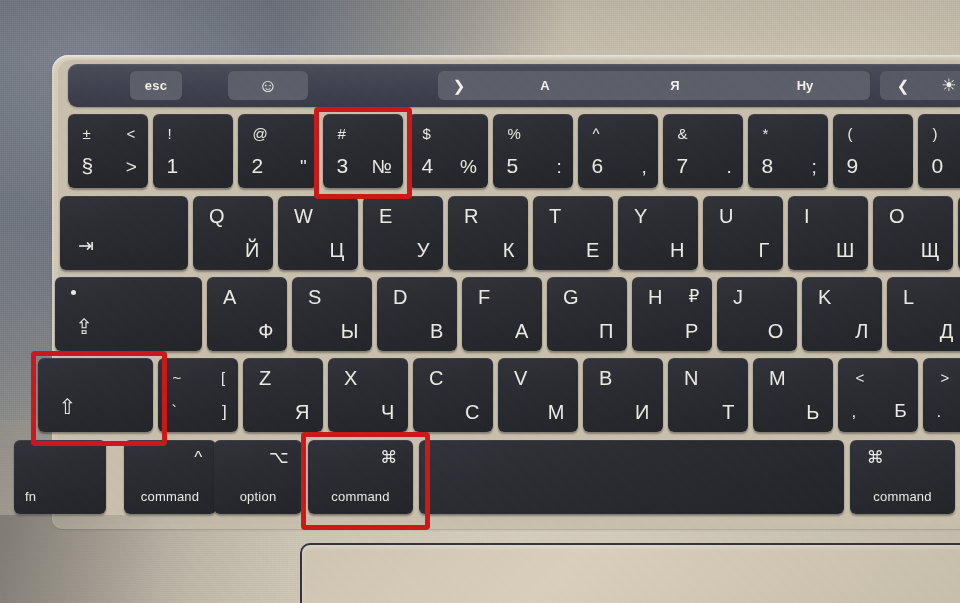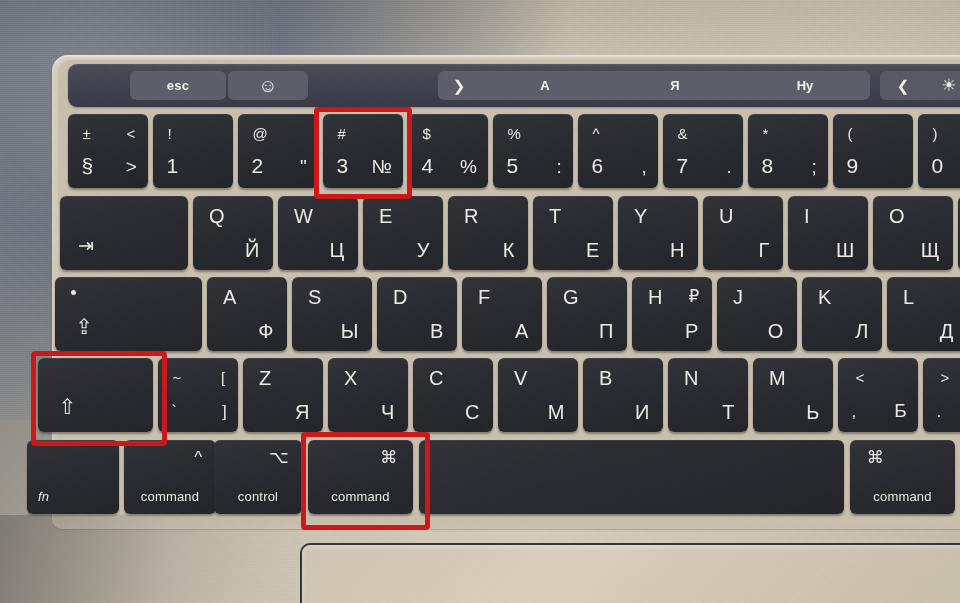--- a/index.html
+++ b/index.html
@@ -50,21 +50,21 @@
     background:linear-gradient(180deg,#4a4c57 0%,#3f4150 55%,#383a46 100%);
     box-shadow:inset 0 1px 2px rgba(255,255,255,.1), 0 1px 2px rgba(0,0,0,.3);
     overflow:hidden;
   }
   .tb-btn{
     position:absolute;top:7px;height:29px;border-radius:6px;
     background:#5c5e69;
     display:flex;align-items:center;justify-content:center;
     color:#f2f1ee;font-size:13px;font-weight:bold;letter-spacing:.3px;
   }
-  .tb-esc{left:62px;width:96px;}
+  .tb-esc{left:62px;width:52px;}
   .tb-emoji{left:160px;width:80px;}
   .tb-emoji .glyph{font-size:19px;line-height:1;}
   .tb-suggest{
     position:absolute;left:370px;top:7px;width:432px;height:29px;
     border-radius:6px;background:#5c5e69;
     display:flex;align-items:center;
   }
   .tb-suggest .sg{flex:1;text-align:center;color:#f3f2ef;font-size:13px;font-weight:bold;}
   .tb-suggest .sg.arrow{flex:0 0 42px;font-size:15px;font-weight:normal;}
   .tb-right{
@@ -346,30 +346,30 @@
   <div class="key" style="left:838px;top:358px;width:80px;height:74px;">
     <span class="spk g-tl" style="left:22%;">&lt;</span>
     <span class="spk g-bl" style="font-size:17px;">,</span>
     <span class="spk g-br">Б</span>
   </div>
   <div class="key" style="left:923px;top:358px;width:80px;height:74px;">
     <span class="spk g-tl" style="left:22%;">&gt;</span>
     <span class="spk g-bl" style="font-size:17px;">.</span>
   </div>
 
-  <div class="key" style="left:27px;top:440px;width:92px;height:74px;font-style:italic;">
+  <div class="key" style="left:14px;top:440px;width:92px;height:74px;">
     <span class="m-word">fn</span>
   </div>
   <div class="key" style="left:124px;top:440px;width:92px;height:74px;">
     <span class="m-sym">^</span>
     <span class="m-word c">command</span>
   </div>
   <div class="key" style="left:214px;top:440px;width:88px;height:74px;">
     <span class="m-sym">⌥</span>
-    <span class="m-word c">control</span>
+    <span class="m-word c">option</span>
   </div>
   <div class="key" style="left:308px;top:440px;width:105px;height:74px;">
     <span class="m-sym">⌘</span>
     <span class="m-word c">command</span>
   </div>
   <div class="key" style="left:419px;top:440px;width:425px;height:74px;"></div>
   <div class="key" style="left:850px;top:440px;width:105px;height:74px;">
     <span class="m-sym" style="right:auto;left:16%;">⌘</span>
     <span class="m-word c">command</span>
   </div>

